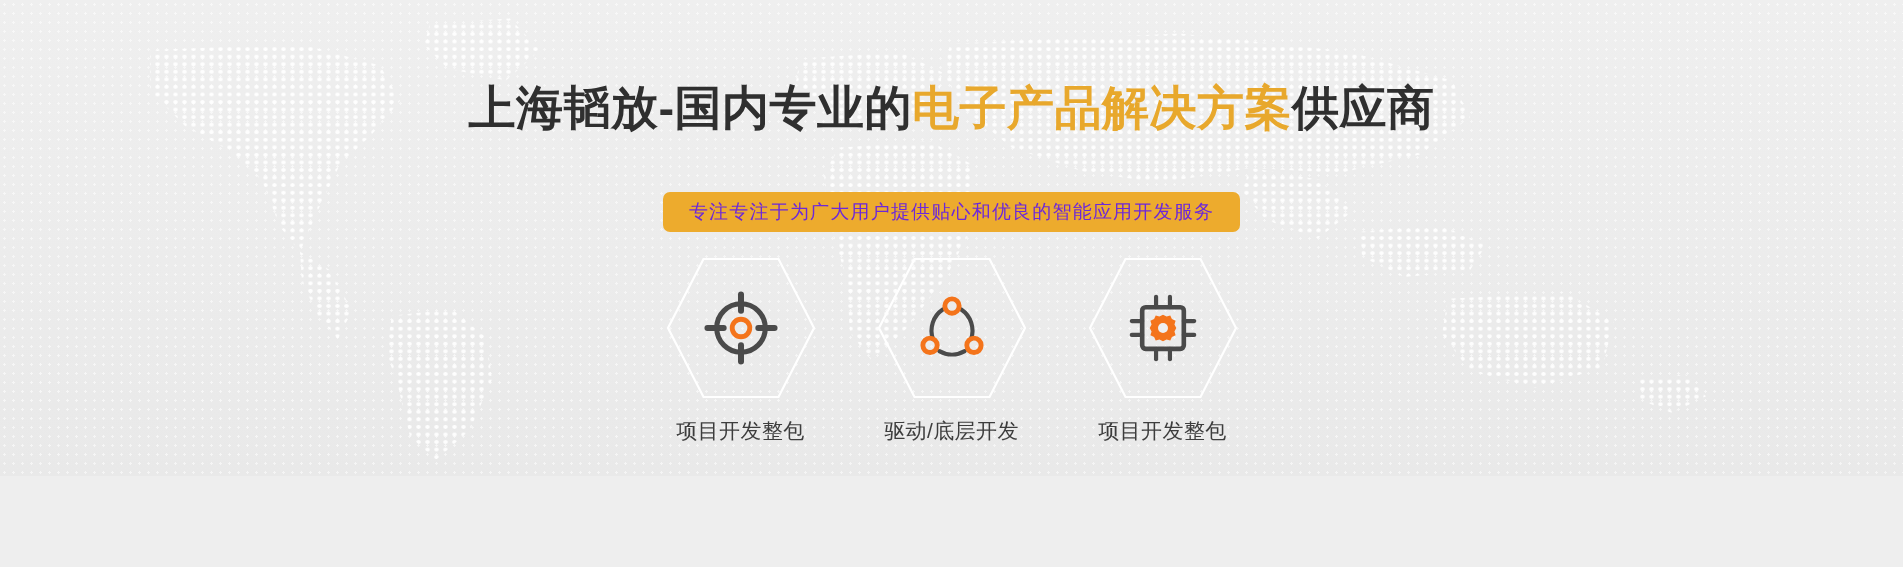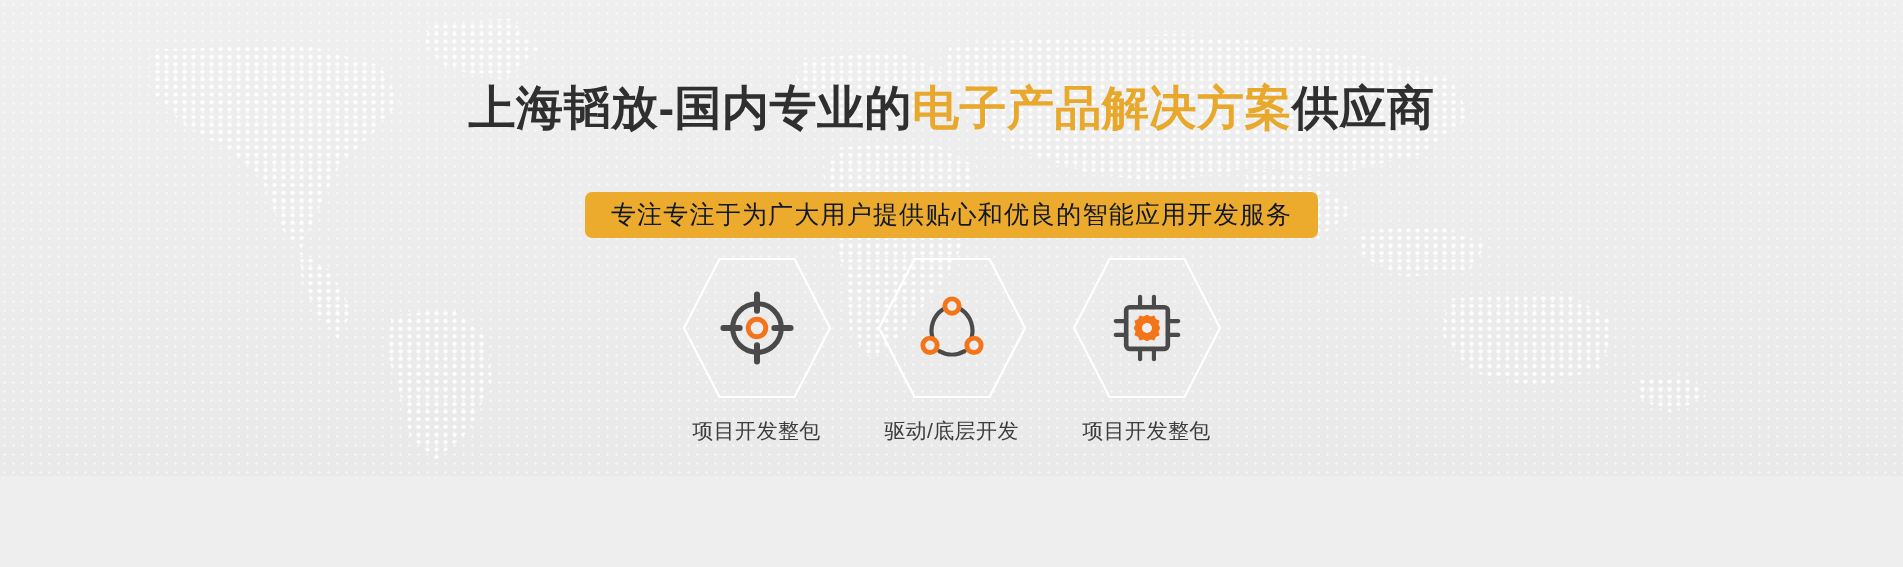--- a/index.html
+++ b/index.html
@@ -78,39 +78,39 @@
   .badge-row {
     position: absolute;
     top: 192px;
     left: 0;
     width: 100%;
     text-align: center;
   }
   .badge {
     display: inline-block;
     background: #edab2d;
-    color: #0f172a;
-    font-size: 25px;
+    color: #6d28d9;
+    font-size: 19px;
     letter-spacing: 1.2px;
     padding: 10px 26px 11px 26px;
     border-radius: 7px;
     line-height: 1;
     white-space: nowrap;
   }
 
   
   .features {
     position: absolute;
     top: 255px;
     left: 0;
     width: 1903px;
     display: flex;
     justify-content: center;
     align-items: flex-start;
-    gap: 27px;
+    gap: 43px;
   }
   .feature {
     width: 168px;
     display: flex;
     flex-direction: column;
     align-items: center;
   }
   .hex-wrap {
     position: relative;
     width: 150px;

